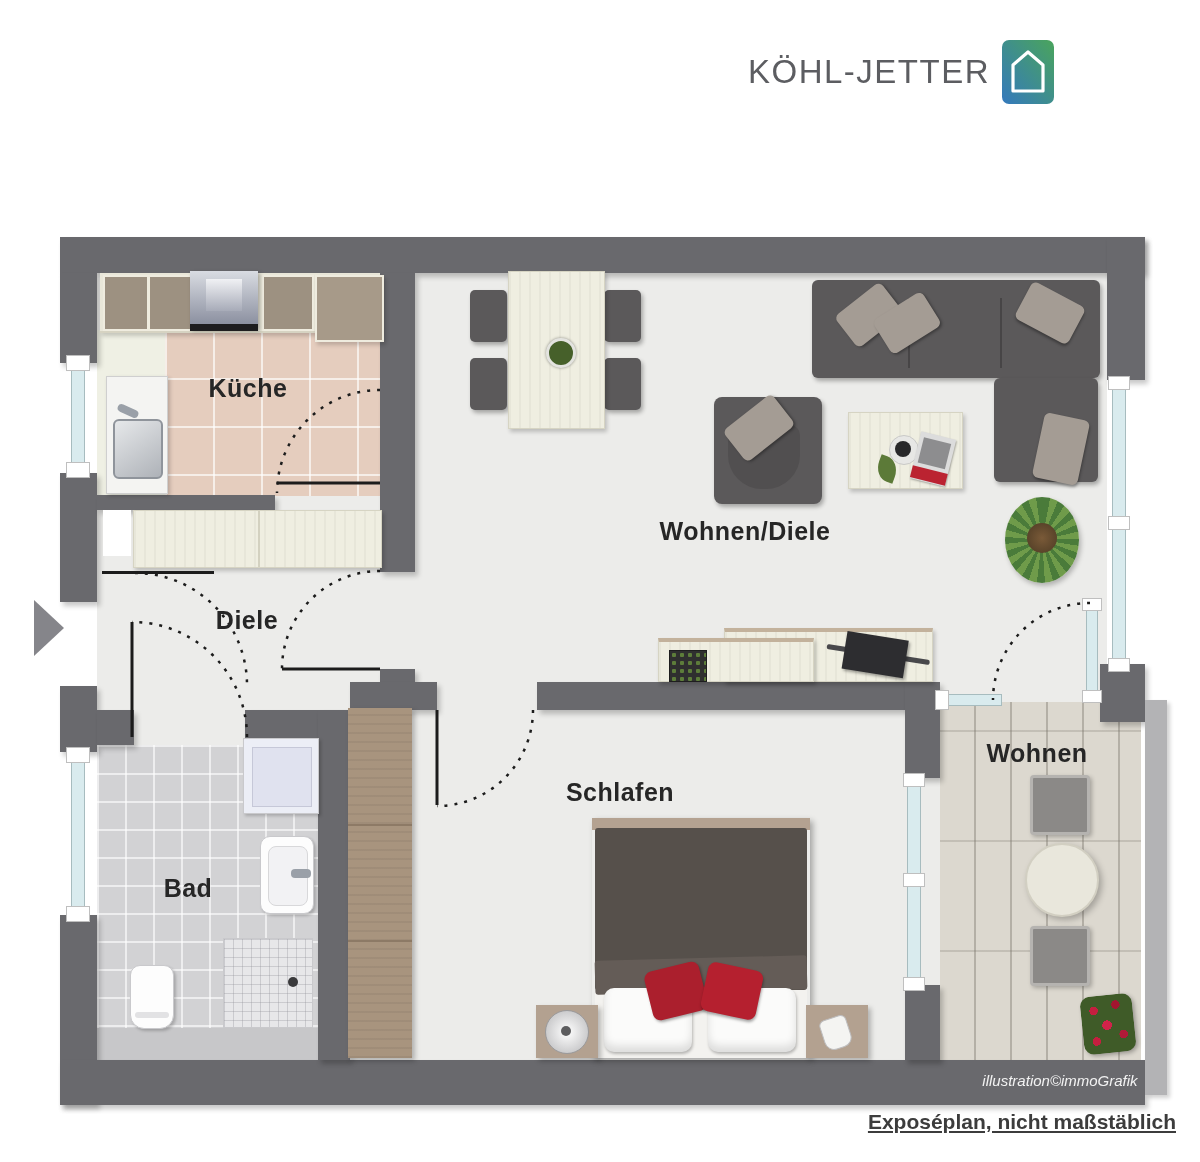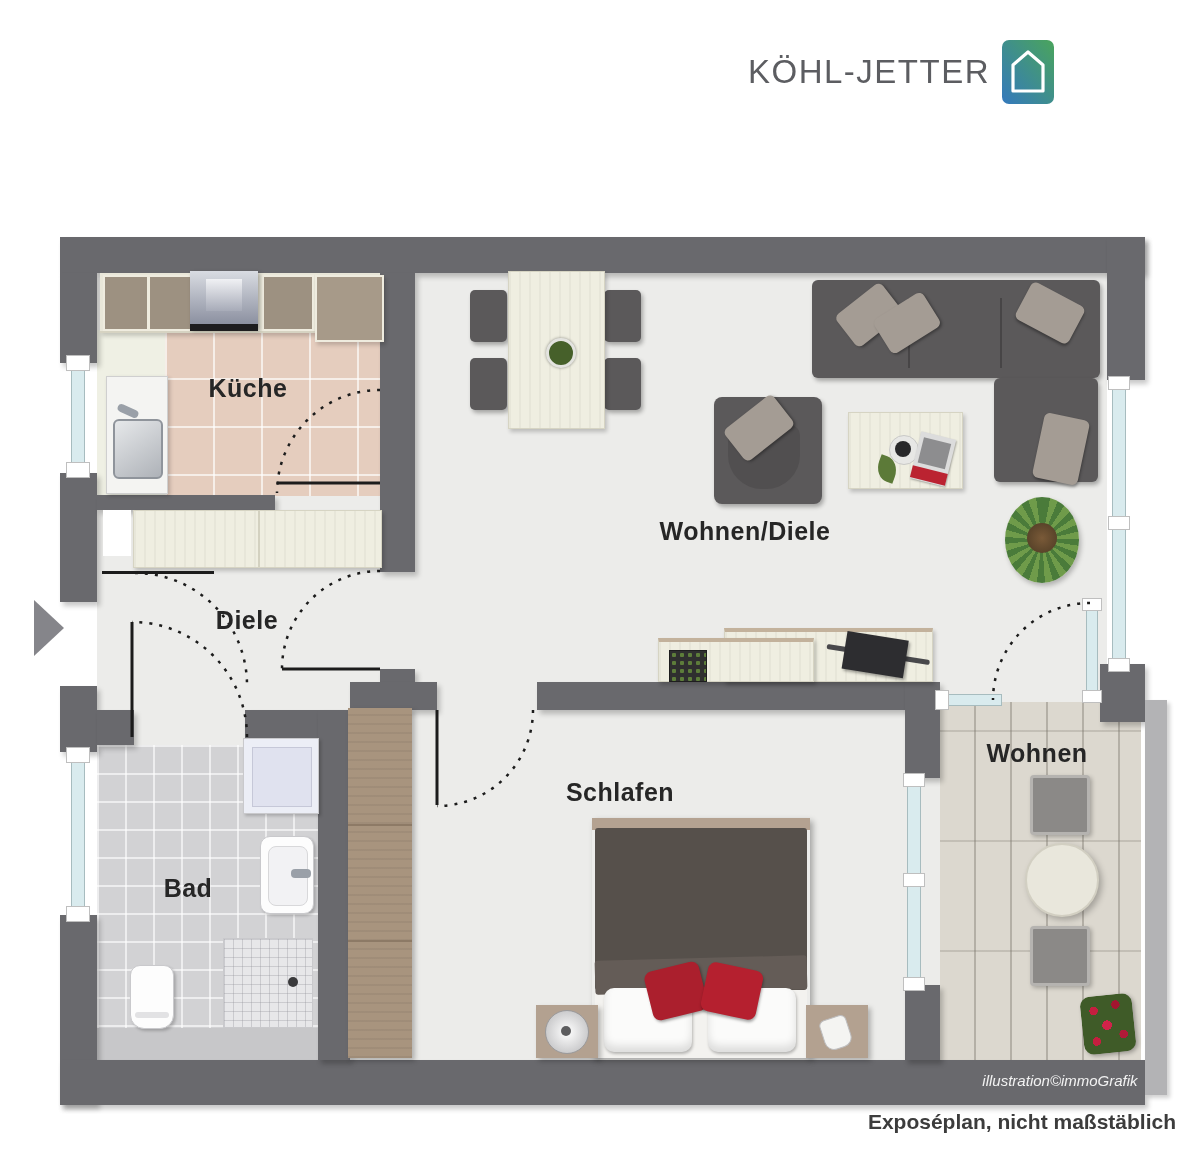--- a/index.html
+++ b/index.html
@@ -251,15 +251,15 @@
   </svg>
 
   <div class="room-label" style="left:248px;top:388px;">Küche</div>
   <div class="room-label" style="left:745px;top:531px;">Wohnen/Diele</div>
   <div class="room-label" style="left:247px;top:620px;">Diele</div>
   <div class="room-label" style="left:188px;top:888px;text-align:right;">Bad</div>
   <div class="room-label" style="left:620px;top:792px;">Schlafen</div>
   <div class="room-label" style="left:1037px;top:753px;">Wohnen</div>
 
   <div class="credit" style="left:1060px;top:1080px;">illustration©immoGrafik</div>
-  <div class="disclaimer" style="right:24px;top:1110px;position:absolute;">Exposéplan, nicht maßstäblich</div>
+  <div class="disclaimer" style="right:24px;top:1110px;position:absolute;text-decoration:underline;">Exposéplan, nicht maßstäblich</div>
 
 </div>
 
 </body></html>

